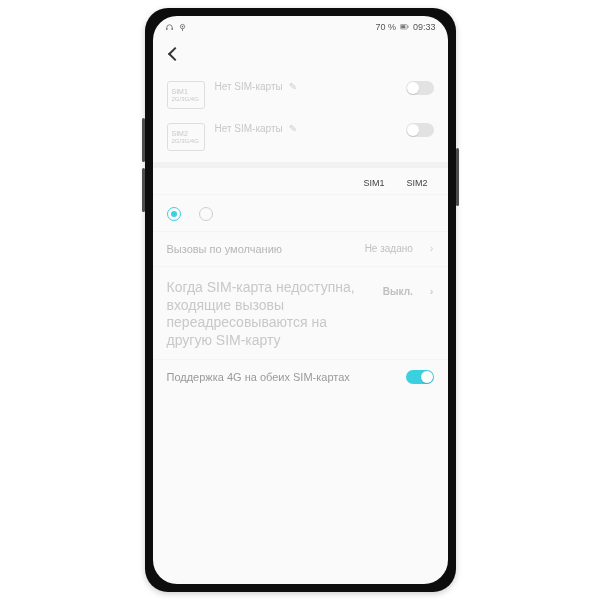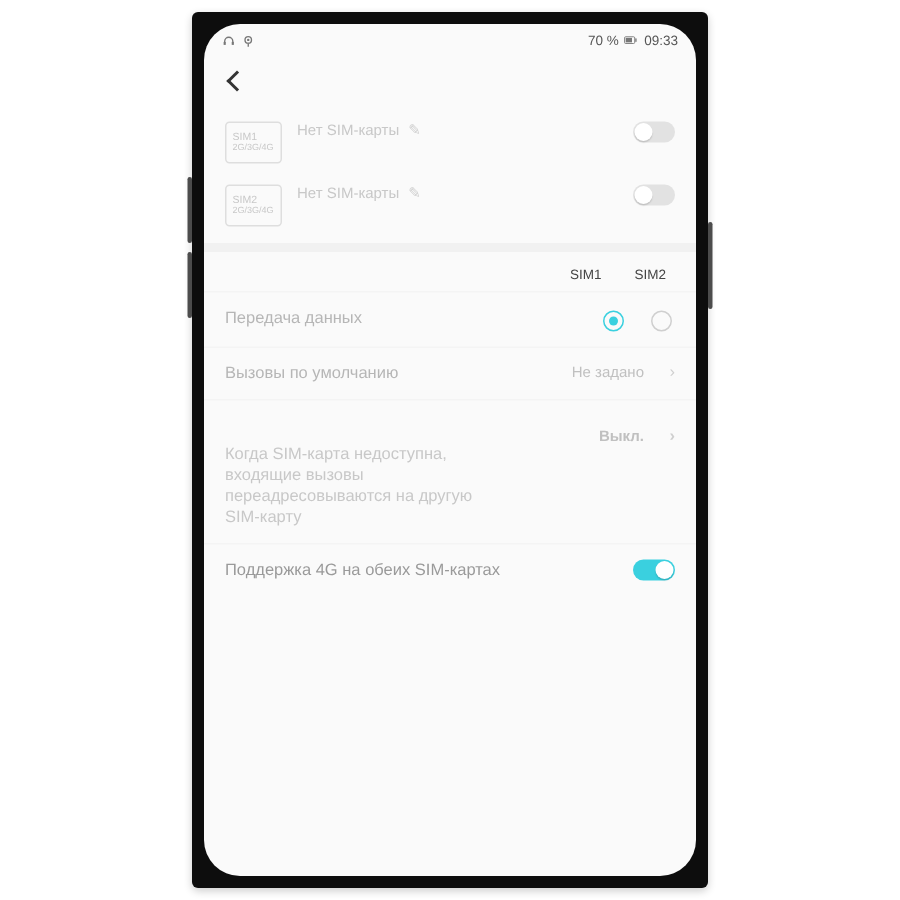--- a/index.html
+++ b/index.html
@@ -4,23 +4,23 @@
 <style>
   * { box-sizing: border-box; margin: 0; padding: 0; }
   body {
     width: 600px; height: 600px;
     background: #fff;
     display: flex; justify-content: center; align-items: flex-start;
     font-family: -apple-system, Helvetica, Arial, sans-serif;
     padding-top: 8px;
   }
   .phone {
-    width: 344px; height: 584px;
+    width: 311px; height: 584px;
     background: #0d0d0d;
-    border-radius: 4px;
+    border-radius: 23px;
     padding: 8px;
     position: relative;
     box-shadow: 0 2px 6px rgba(0,0,0,.2);
   }
   .side-btn { position:absolute; background:#4c4c4c; border-radius:2px; }
   .side-btn.l1 { left:-3px; top:110px; width:3px; height:44px; }
   .side-btn.l2 { left:-3px; top:160px; width:3px; height:44px; }
   .side-btn.r1 { right:-3px; top:140px; width:3px; height:58px; }
   .screen {
     width: 100%; height: 100%;
@@ -71,21 +71,21 @@
   .col-head {
     display:flex; justify-content:flex-end; gap:22px;
     padding: 10px 20px 6px; font-size:9px; color:#444;
   }
   .setting-row {
     display:flex; align-items:flex-start; padding:10px 14px; gap:8px;
     border-top:0.5px solid #f4f4f4;
   }
   .setting-row .label-block { flex:1; }
   .setting-label { font-size:11px; color:#b6b6b6; line-height:1.3; }
-  .setting-sub { font-size:11px; color:#c8c8c8; line-height:1.25; margin-top:20px; max-width:190px;}
+  .setting-sub { font-size:14px; color:#c8c8c8; line-height:1.25; margin-top:2px; max-width:190px;}
   .radio-pair { display:flex; gap:18px; padding-right:2px; padding-top:2px;}
   .radio {
     width:14px; height:14px; border:1.5px solid #cfcfcf; border-radius:50%;
     position:relative;
   }
   .radio.sel { border-color:#3ad0df; }
   .radio.sel::after{
     content:''; position:absolute; inset:3px; background:#3ad0df; border-radius:50%;
   }
   .value-text { font-size:10px; color:#c0c0c0; display:flex; align-items:center; gap:17px; }
@@ -159,23 +159,20 @@
     </div>
 
     <div class="divider"></div>
 
     <div class="col-head">
       <span>SIM1</span>
       <span>SIM2</span>
     </div>
 
     <div class="setting-row">
-      <div class="label-block">
-        <div class="setting-label">Передача данных</div>
-      </div>
       <div class="radio-pair">
         <div class="radio sel"></div>
         <div class="radio"></div>
       </div>
     </div>
 
     <div class="setting-row">
       <div class="label-block">
         <div class="setting-label">Вызовы по умолчанию</div>
       </div>

